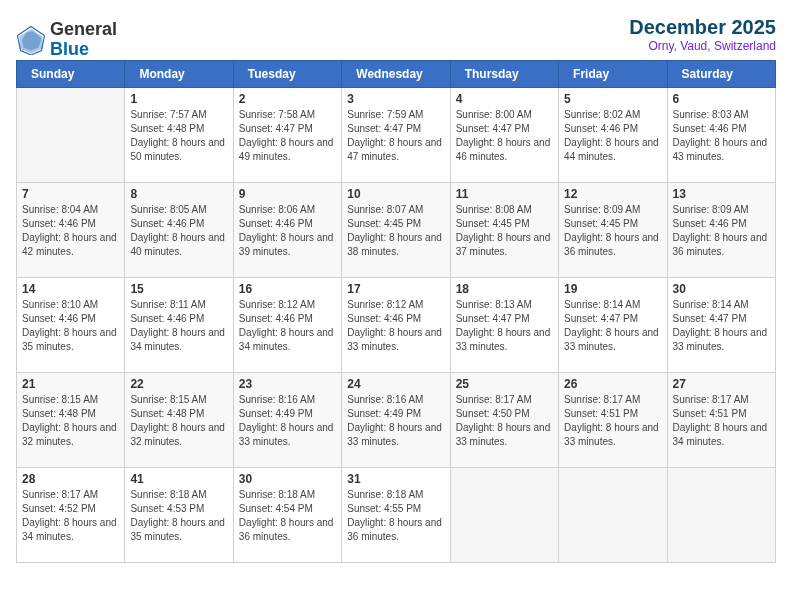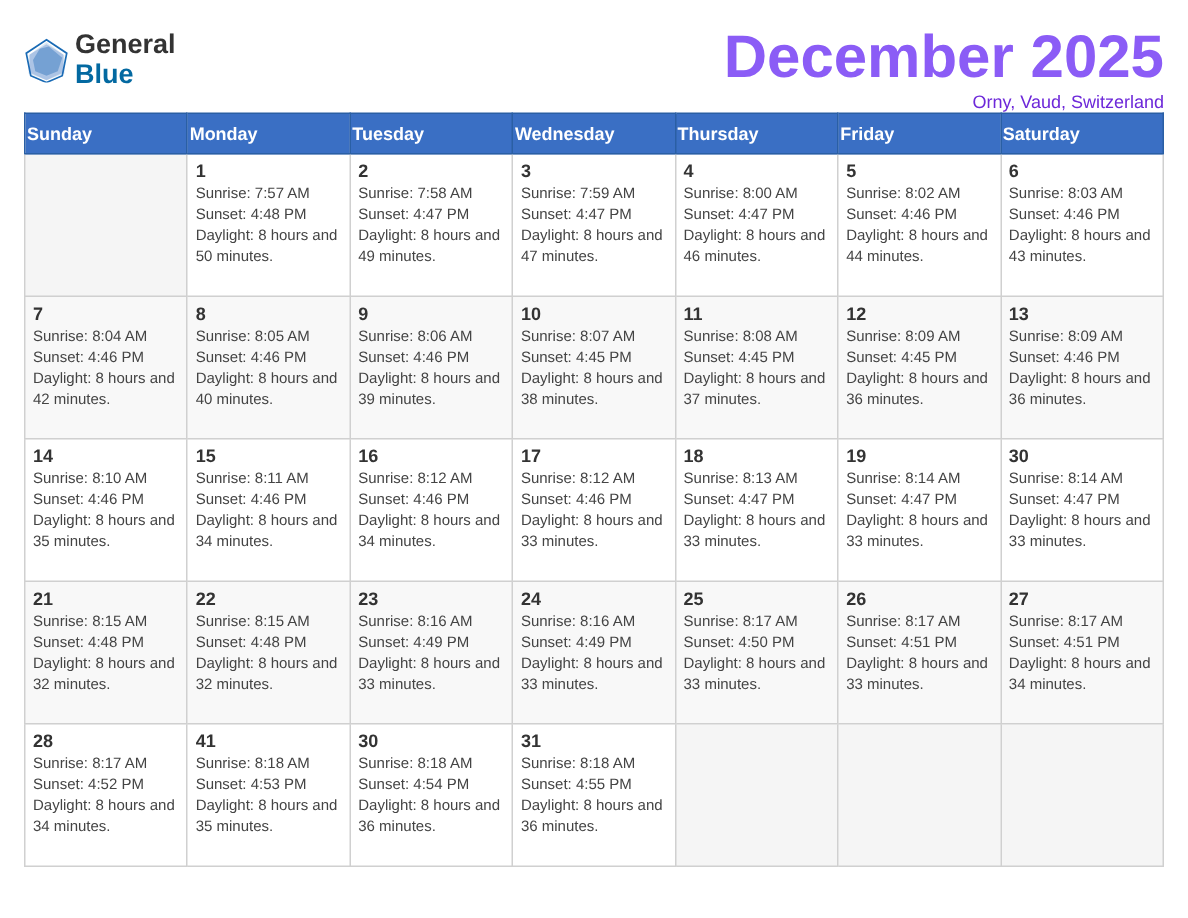--- a/index.html
+++ b/index.html
@@ -27,37 +27,37 @@
     }
     .logo-icon {
       width: 30px;
       height: 30px;
       margin-right: 4px;
     }
     .title-area {
       text-align: right;
     }
     .month-title {
-      font-size: 40px;
+      font-size: 20px;
       font-weight: bold;
-      color: #8b5cf6;
+      color: #0c4a6e;
     }
     .location {
       font-size: 12px;
       color: #6d28d9;
     }
     .calendar {
       width: 100%;
       border-collapse: collapse;
       font-size: 11px;
     }
     .calendar th {
       background-color: #3a6fc4;
       color: #fff;
-      padding: 6px 1px;
+      padding: 6px 14px;
       text-align: left;
       font-size: 12px;
       font-weight: bold;
       border: 1px solid #2a5fa4;
     }
     .calendar td {
       border: 1px solid #d0d0d0;
       vertical-align: top;
       padding: 4px 5px;
       width: 108px;

